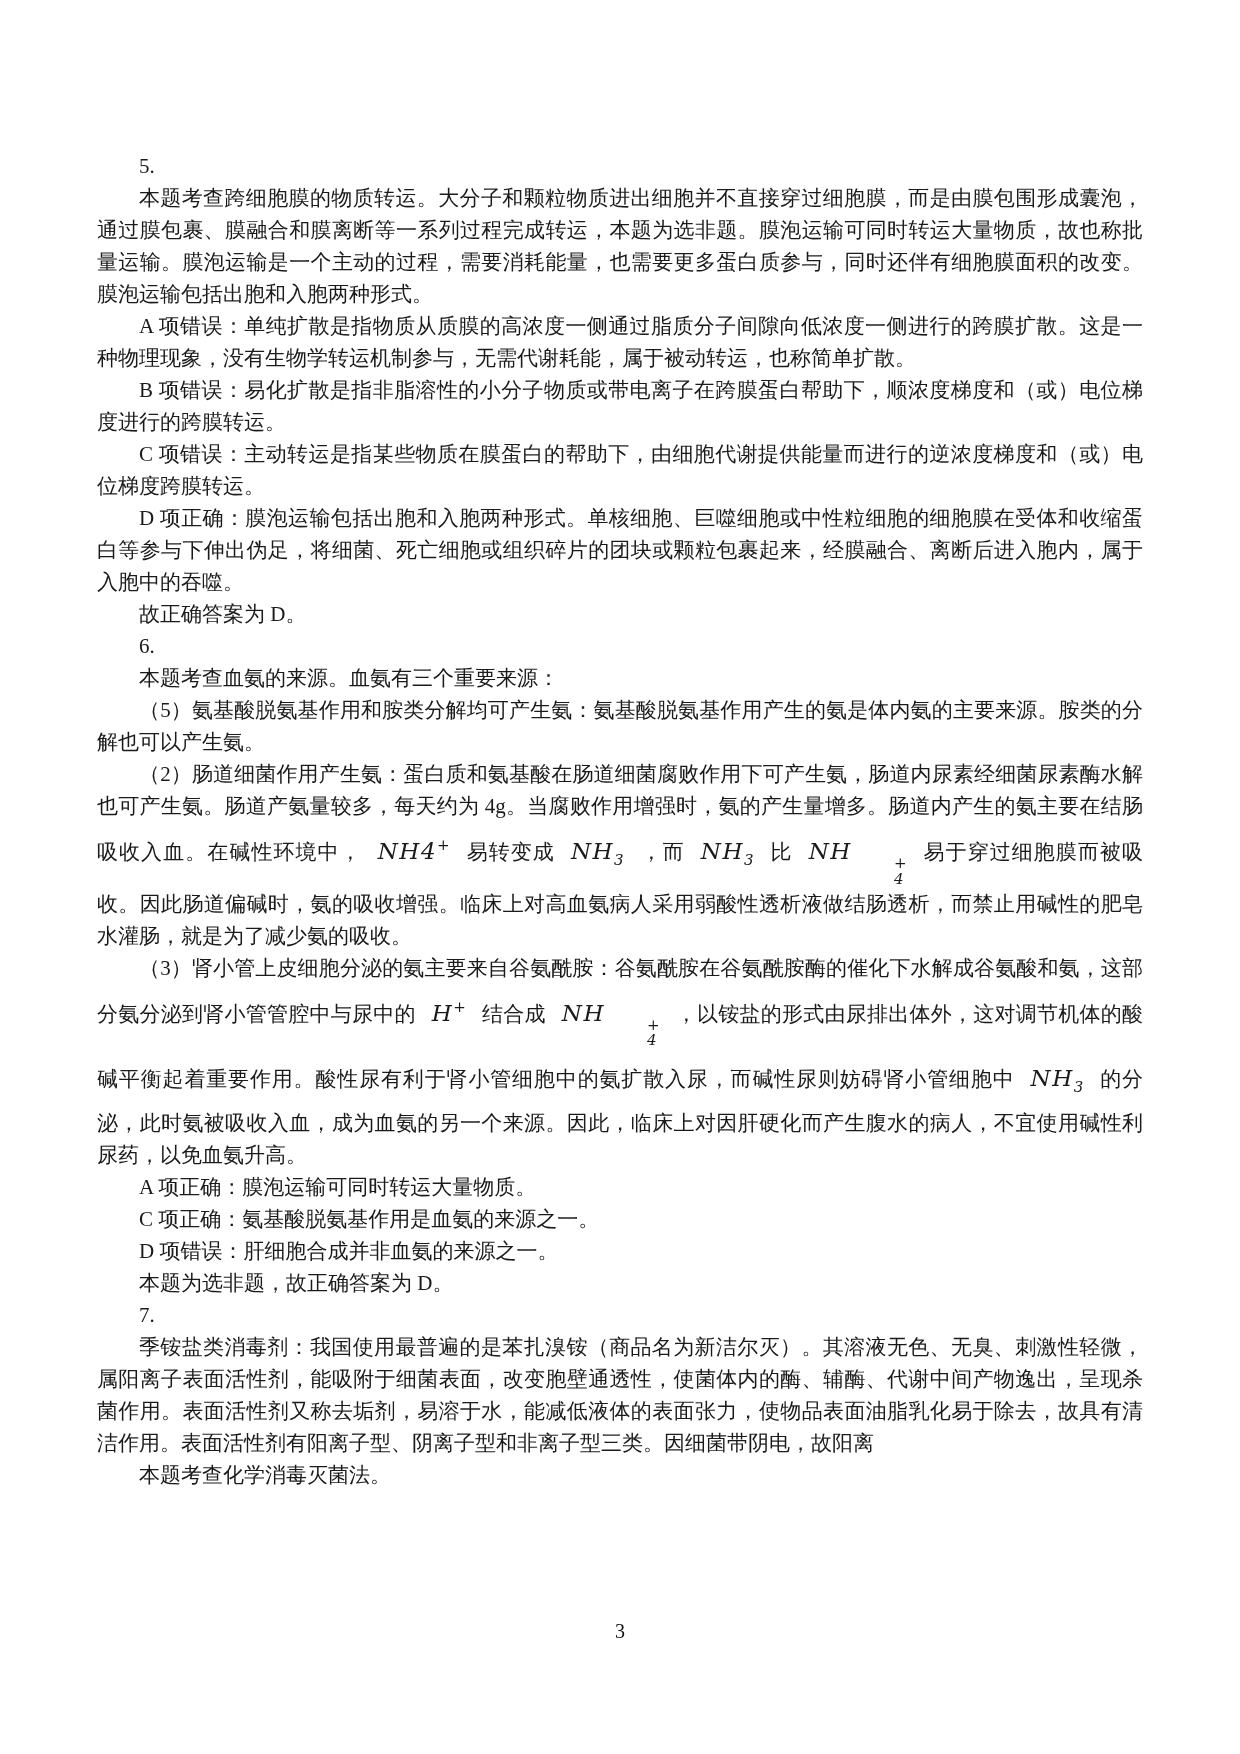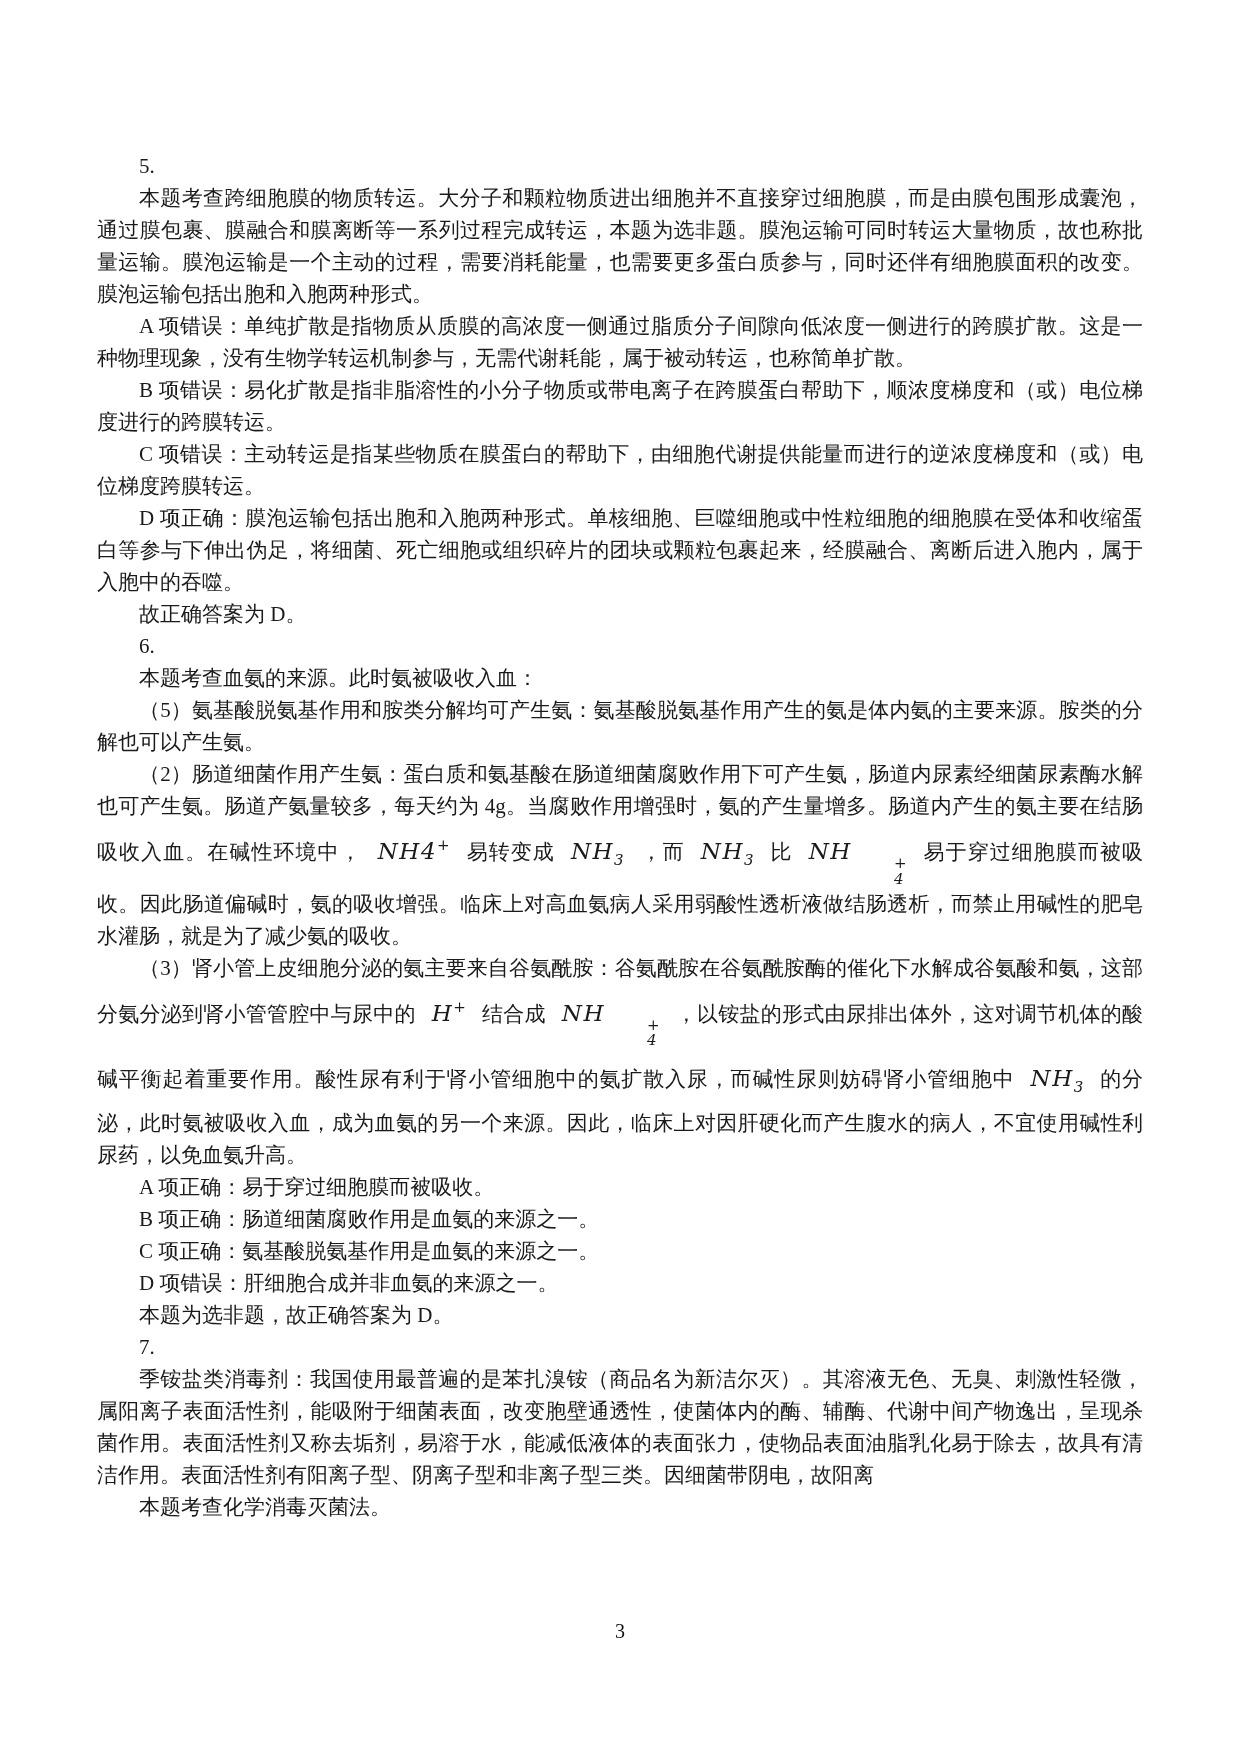--- a/index.html
+++ b/index.html
@@ -72,32 +72,31 @@
 <div class="page">
   <div class="content">
       <p>5.</p>
       <p>本题考查跨细胞膜的物质转运。大分子和颗粒物质进出细胞并不直接穿过细胞膜，而是由膜包围形成囊泡，通过膜包裹、膜融合和膜离断等一系列过程完成转运，本题为选非题。膜泡运输可同时转运大量物质，故也称批量运输。膜泡运输是一个主动的过程，需要消耗能量，也需要更多蛋白质参与，同时还伴有细胞膜面积的改变。膜泡运输包括出胞和入胞两种形式。</p>
       <p>A 项错误：单纯扩散是指物质从质膜的高浓度一侧通过脂质分子间隙向低浓度一侧进行的跨膜扩散。这是一种物理现象，没有生物学转运机制参与，无需代谢耗能，属于被动转运，也称简单扩散。</p>
       <p>B 项错误：易化扩散是指非脂溶性的小分子物质或带电离子在跨膜蛋白帮助下，顺浓度梯度和（或）电位梯度进行的跨膜转运。</p>
       <p>C 项错误：主动转运是指某些物质在膜蛋白的帮助下，由细胞代谢提供能量而进行的逆浓度梯度和（或）电位梯度跨膜转运。</p>
       <p>D 项正确：膜泡运输包括出胞和入胞两种形式。单核细胞、巨噬细胞或中性粒细胞的细胞膜在受体和收缩蛋白等参与下伸出伪足，将细菌、死亡细胞或组织碎片的团块或颗粒包裹起来，经膜融合、离断后进入胞内，属于入胞中的吞噬。</p>
       <p>故正确答案为 D。</p>
       <p>6.</p>
-      <p>本题考查血氨的来源。此时氨被吸收入血：</p>
+      <p>本题考查血氨的来源。血氨有三个重要来源：</p>
       <p>（5）氨基酸脱氨基作用和胺类分解均可产生氨：氨基酸脱氨基作用产生的氨是体内氨的主要来源。胺类的分解也可以产生氨。</p>
       <p>（2）肠道细菌作用产生氨：蛋白质和氨基酸在肠道细菌腐败作用下可产生氨，肠道内尿素经细菌尿素酶水解也可产生氨。肠道产氨量较多，每天约为 4g。当腐败作用增强时，氨的产生量增多。肠道内产生的氨主要在结肠吸收入血。在碱性环境中，<span class="fm">NH4<sup>+</sup></span>易转变成<span class="fm">NH<sub>3</sub></span>，而<span class="fm">NH<sub>3</sub></span>比<span class="fm">NH<span class="fss">
             <span>+</span>
             <span>4</span>
           </span></span>易于穿过细胞膜而被吸收。因此肠道偏碱时，氨的吸收增强。临床上对高血氨病人采用弱酸性透析液做结肠透析，而禁止用碱性的肥皂水灌肠，就是为了减少氨的吸收。</p>
       <p>（3）肾小管上皮细胞分泌的氨主要来自谷氨酰胺：谷氨酰胺在谷氨酰胺酶的催化下水解成谷氨酸和氨，这部分氨分泌到肾小管管腔中与尿中的<span class="fm">H<sup>+</sup></span>结合成<span class="fm">NH<span class="fss">
             <span>+</span>
             <span>4</span>
           </span></span>，以铵盐的形式由尿排出体外，这对调节机体的酸碱平衡起着重要作用。酸性尿有利于肾小管细胞中的氨扩散入尿，而碱性尿则妨碍肾小管细胞中<span class="fm">NH<sub>3</sub></span>的分泌，此时氨被吸收入血，成为血氨的另一个来源。因此，临床上对因肝硬化而产生腹水的病人，不宜使用碱性利尿药，以免血氨升高。</p>
-      <p>A 项正确：易于穿过细胞膜而被吸收。</p>
-      <p>B 项正确：肠道细菌腐败作用是血氨的来源之一。</p>
+      <p>A 项正确：膜泡运输可同时转运大量物质。</p>
       <p>C 项正确：氨基酸脱氨基作用是血氨的来源之一。</p>
       <p>D 项错误：肝细胞合成并非血氨的来源之一。</p>
       <p>本题为选非题，故正确答案为 D。</p>
       <p>7.</p>
       <p>季铵盐类消毒剂：我国使用最普遍的是苯扎溴铵（商品名为新洁尔灭）。其溶液无色、无臭、刺激性轻微，属阳离子表面活性剂，能吸附于细菌表面，改变胞壁通透性，使菌体内的酶、辅酶、代谢中间产物逸出，呈现杀菌作用。表面活性剂又称去垢剂，易溶于水，能减低液体的表面张力，使物品表面油脂乳化易于除去，故具有清洁作用。表面活性剂有阳离子型、阴离子型和非离子型三类。因细菌带阴电，故阳离</p>
       <p>本题考查化学消毒灭菌法。</p>
     </div>
   <div class="page-num">3</div>
 </div>
 

